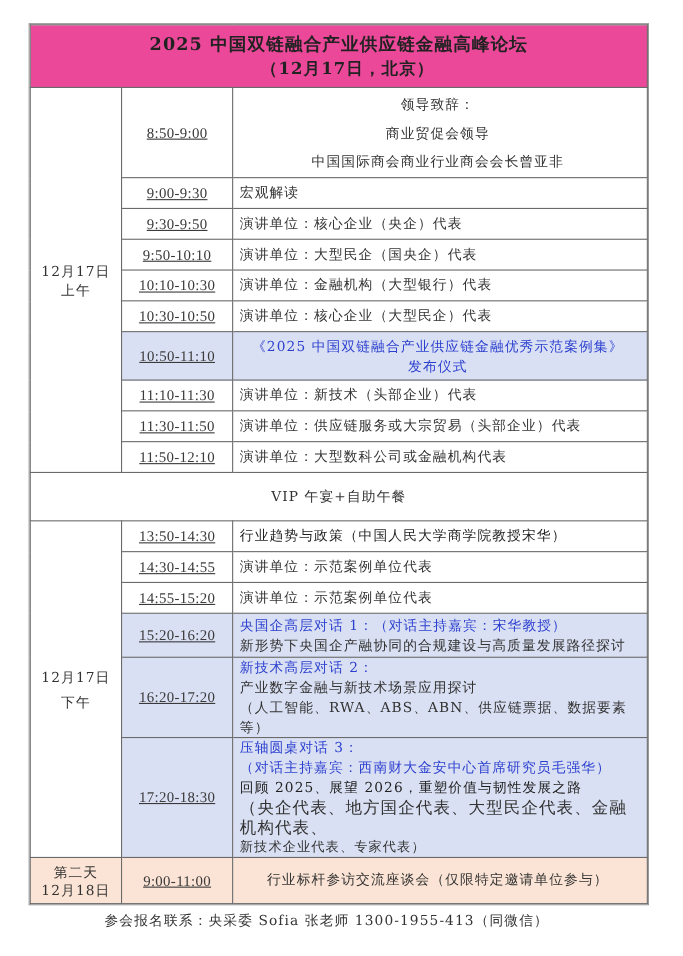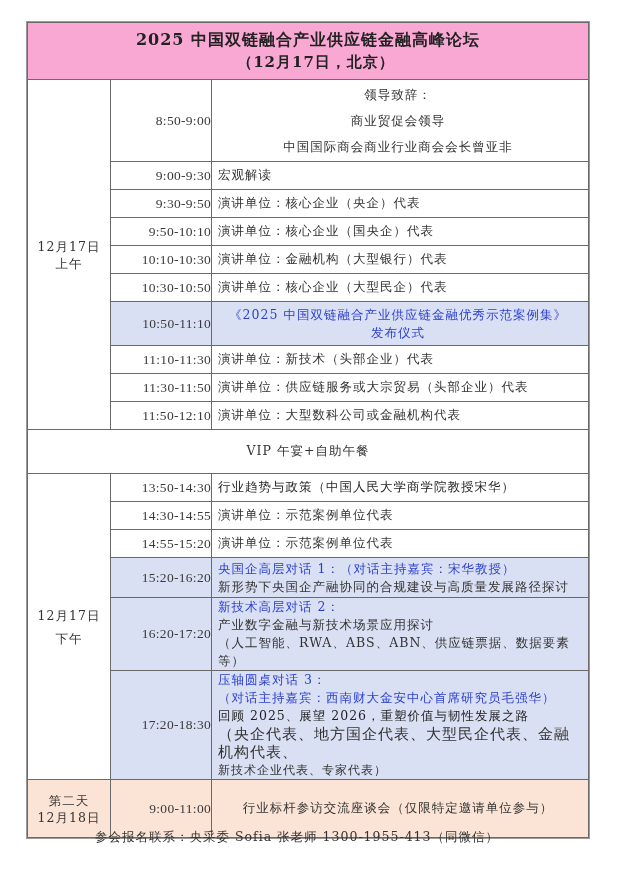--- a/index.html
+++ b/index.html
@@ -4,23 +4,23 @@
 <style>
   html, body { margin: 0; padding: 0; background: #ffffff; }
   body { width: 621px; height: 869px; position: relative; overflow: hidden;
          font-family: "DejaVu Serif", "Liberation Serif", serif; color: #333333; }
   .agenda { position: absolute; left: 27px; top: 22px; width: 562px;
             border-collapse: collapse; table-layout: fixed;
             outline: 1px solid #9a9a9a; }
   .agenda td { border: 1px solid #6a6a6a; padding: 0; font-size: 12.5px;
                letter-spacing: 1px; vertical-align: middle; }
   .c1 { width: 83px; text-align: center; }
-  .c2 { width: 101px; text-align: right; font-family: "Liberation Serif", serif; font-size: 13.5px !important; letter-spacing: 0.3px !important; color: #3a3a3a; }
+  .c2 { width: 101px; text-align: center; font-family: "Liberation Serif", serif; font-size: 13.5px !important; letter-spacing: 0.3px !important; color: #3a3a3a; text-decoration: underline; }
   .c3 { text-align: left; padding-left: 6px !important; padding-right: 4px !important; }
-  .hdr { background: #f9a8d4; text-align: center; height: 56px; }
+  .hdr { background: #ec4899; text-align: center; height: 56px; }
   .hdr .t1 { font-size: 16px; font-weight: bold; letter-spacing: 1px; color: #222; line-height: 22px; }
   .hdr .t2 { font-size: 15px; font-weight: bold; letter-spacing: 1px; color: #222; line-height: 22px; margin-left: 16px; }
   .hl { background: #dae0f3; }
   .peach { background: #fbe4d5; }
   .blue { color: #2b3fcf; }
   .dark { color: #1f1f1f; }
   .center { text-align: center !important; padding-left: 0 !important; }
   .ln { display: block; }
   .open .ln { line-height: 26px; }
   .multi .ln { line-height: 18px; }
@@ -60,21 +60,21 @@
   <tr class="r28">
     <td class="c2">9:00-9:30</td>
     <td class="c3">宏观解读</td>
   </tr>
   <tr class="r28">
     <td class="c2">9:30-9:50</td>
     <td class="c3">演讲单位：核心企业（央企）代表</td>
   </tr>
   <tr class="r28">
     <td class="c2">9:50-10:10</td>
-    <td class="c3">演讲单位：核心企业（国央企）代表</td>
+    <td class="c3">演讲单位：大型民企（国央企）代表</td>
   </tr>
   <tr class="r28">
     <td class="c2">10:10-10:30</td>
     <td class="c3">演讲单位：金融机构（大型银行）代表</td>
   </tr>
   <tr class="r28">
     <td class="c2">10:30-10:50</td>
     <td class="c3">演讲单位：核心企业（大型民企）代表</td>
   </tr>
   <tr style="height:44px" class="hl">
@@ -136,21 +136,21 @@
     <td class="c2 hl">17:20-18:30</td>
     <td class="c3 hl multi">
       <span class="ln blue">压轴圆桌对话 3：</span>
       <span class="ln blue">（对话主持嘉宾：西南财大金安中心首席研究员毛强华）</span>
       <span class="ln dark">回顾 2025、展望 2026，重塑价值与韧性发展之路</span>
       <span class="ln" style="font-size:15px">（央企代表、地方国企代表、大型民企代表、金融机构代表、</span>
       <span class="ln" style="font-size:12px">新技术企业代表、专家代表）</span>
     </td>
   </tr>
 
-  <tr style="height:58px">
+  <tr style="height:42px">
     <td class="c1 peach blue">
       <span class="ln label blue">第二天</span>
       <span class="ln label blue">12月18日</span>
     </td>
     <td class="c2 peach">9:00-11:00</td>
     <td class="c3 peach center">行业标杆参访交流座谈会（仅限特定邀请单位参与）</td>
   </tr>
 </tbody>
   </table>
 

